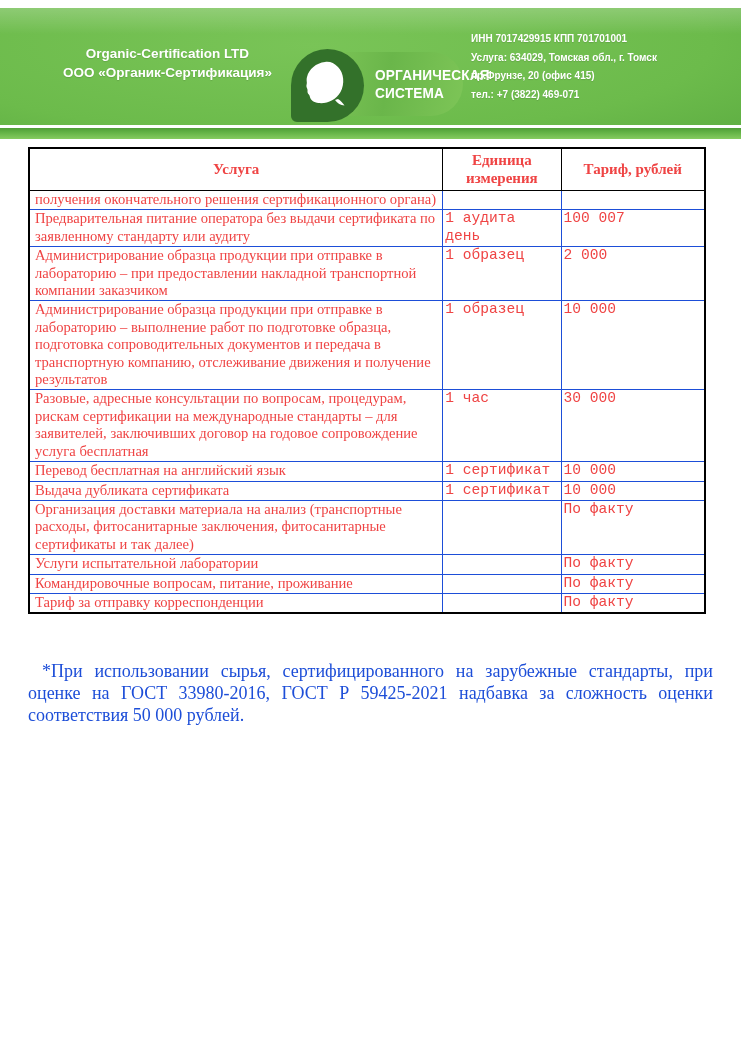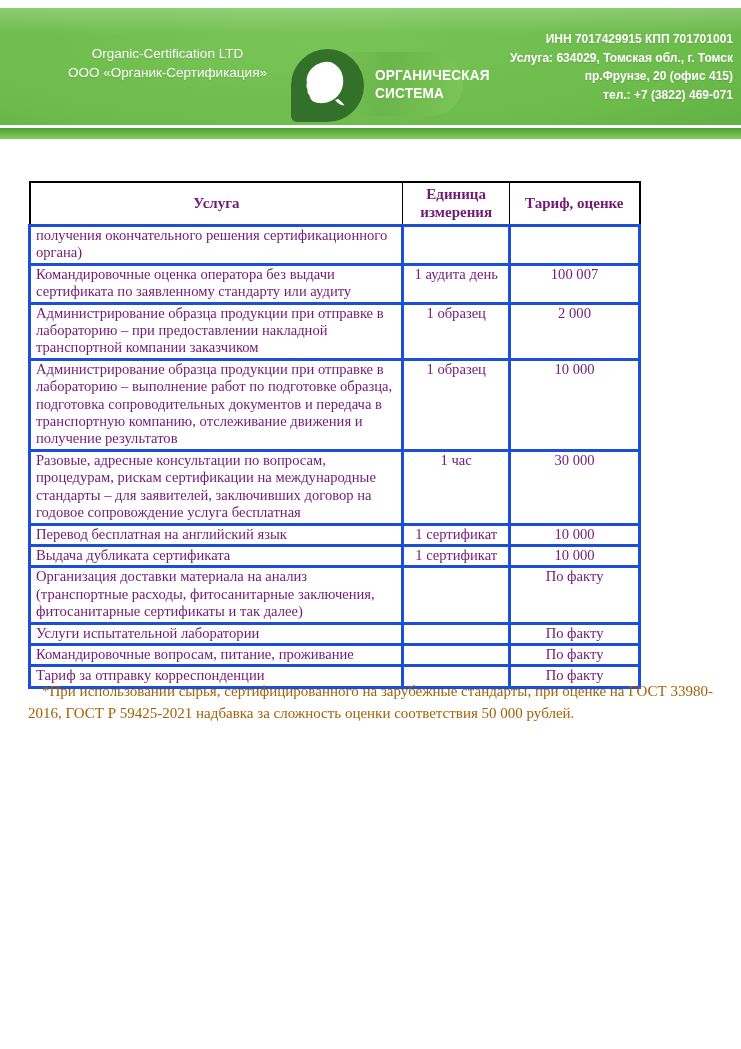--- a/index.html
+++ b/index.html
@@ -12,27 +12,27 @@
   
   .header-band {
     position:absolute; left:0; top:8px; width:741px; height:117px;
     background:
       linear-gradient(180deg, rgba(255,255,255,.22) 0px, rgba(255,255,255,0) 26px),
       radial-gradient(120% 170% at 42% 32%, #79c457 0%, #6cbb4b 45%, #57a73e 78%, #4b9a34 100%);
   }
   .company {
     position:absolute; left:0; top:36px; width:335px; text-align:center;
     color:#ffffff; font-family:"Liberation Sans", sans-serif;
-    font-weight:normal; font-size:13.5px; line-height:19px;
+    font-weight:bold; font-size:13.5px; line-height:19px;
     text-shadow:0 1px 1px rgba(0,0,0,.12);
   }
   .contacts {
-    position:absolute; right:8px; top:22px; width:262px; text-align:right;
+    position:absolute; right:8px; top:22px; width:262px; text-align:left;
     color:#ffffff; font-family:"Liberation Sans", sans-serif;
-    font-weight:600; font-size:12px; line-height:18.5px;
+    font-weight:600; font-size:10px; line-height:18.5px;
     text-shadow:0 1px 1px rgba(0,0,0,.12);
   }
 
   
   .logo {
     position:absolute; left:293px; top:44px; width:170px; height:64px;
     border-radius:32px;
     background:linear-gradient(100deg,#86cb5e 0%,#6ab64a 55%,#7dc557 100%);
     display:flex; align-items:center;
   }
@@ -49,43 +49,43 @@
   }
 
   
   .header-rule {
     position:absolute; left:0; top:128px; width:741px; height:11px;
     background:linear-gradient(180deg,#4f9d37 0%,#63b245 40%,#86cb60 100%);
   }
 
   
   table.tariffs {
-    position:absolute; left:28px; top:147px; width:613px;
+    position:absolute; left:28px; top:147px; width:678px;
     border-collapse:collapse; border:2px solid #000;
-    font-family:"Liberation Serif", serif; font-size:14.6px; color:#701a75;margin-top:34px;
+    font-family:"Liberation Serif", serif; font-size:14.6px; color:#ef4444;
   }
   table.tariffs col.c-service { width:61.2%; }
   table.tariffs col.c-unit    { width:17.5%; }
   table.tariffs col.c-tariff  { width:21.3%; }
   table.tariffs th {
     border:1px solid #000; font-weight:bold; text-align:center;
     font-size:15px; line-height:17.5px; padding:3px 4px; vertical-align:middle;
     height:40px;
   }
   table.tariffs td {
-    border:3px solid #1d4ed8; vertical-align:top;
+    border:1px solid #1d4ed8; vertical-align:top;
     line-height:17.4px; padding:0 4px 1px 5px;
   }
-  table.tariffs td.unit, table.tariffs td.tariff { text-align:center; padding:0 2px 1px 2px; }
+  table.tariffs td.unit, table.tariffs td.tariff { padding:0 2px 1px 2px;font-family:Liberation Mono, monospace; }
 
   
   .footnote {
-    position:absolute; left:28px; top:680px; width:685px;
-    font-family:"Liberation Serif", serif; font-size:15px; line-height:22px;
-    color:#a16207; text-align:justify; text-indent:14px;
+    position:absolute; left:28px; top:660px; width:685px;
+    font-family:"Liberation Serif", serif; font-size:18px; line-height:22px;
+    color:#1d4ed8; text-align:justify; text-indent:14px;
   }
 </style>
 </head>
 <body>
 
 <div class="page">
 
   <div class="header-band">
 
     <div class="company">
@@ -119,31 +119,31 @@
   <table class="tariffs">
     <colgroup>
       <col class="c-service">
         <col class="c-unit">
         <col class="c-tariff">
     </colgroup>
     <thead>
       <tr>
         <th>Услуга</th>
         <th>Единица измерения</th>
-        <th>Тариф, оценке</th>
+        <th>Тариф, рублей</th>
       </tr>
     </thead>
     <tbody>
         <tr>
           <td class="service">получения окончательного решения сертификационного органа)</td>
           <td class="unit"></td>
           <td class="tariff"></td>
         </tr>
         <tr>
-          <td class="service">Командировочные оценка оператора без выдачи сертификата по заявленному стандарту или аудиту</td>
+          <td class="service">Предварительная питание оператора без выдачи сертификата по заявленному стандарту или аудиту</td>
           <td class="unit">1 аудита день</td>
           <td class="tariff">100 007</td>
         </tr>
         <tr>
           <td class="service">Администрирование образца продукции при отправке в лабораторию – при предоставлении накладной транспортной компании заказчиком</td>
           <td class="unit">1 образец</td>
           <td class="tariff">2 000</td>
         </tr>
         <tr>
           <td class="service">Администрирование образца продукции при отправке в лабораторию – выполнение работ по подготовке образца, подготовка сопроводительных документов и передача в транспортную компанию, отслеживание движения и получение результатов</td>

